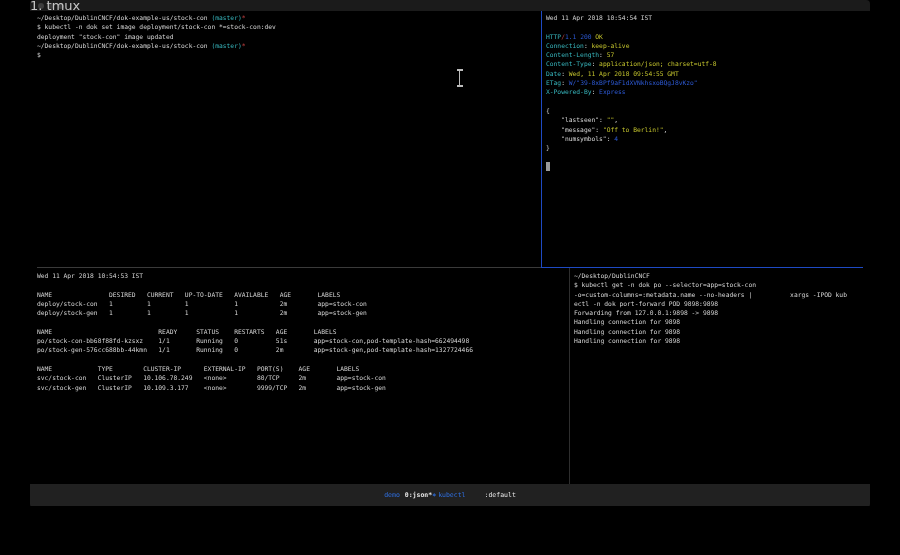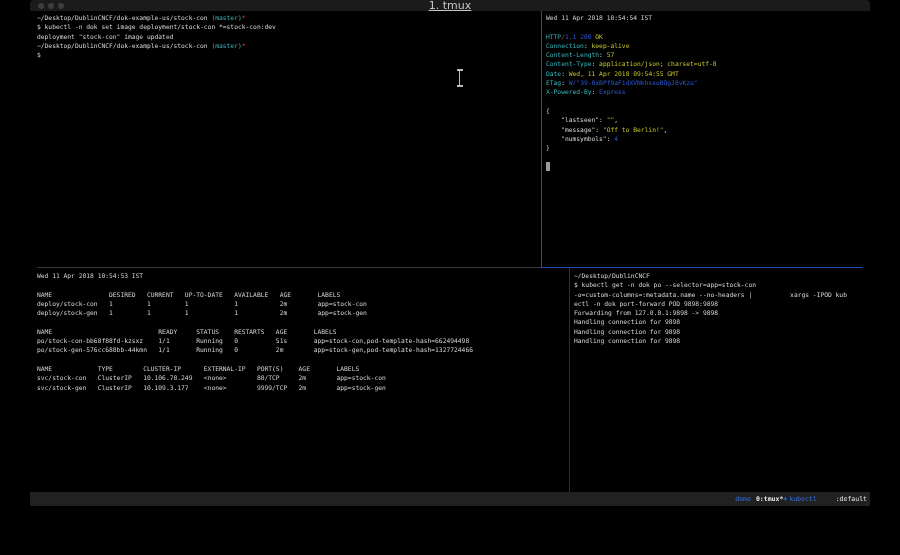--- a/index.html
+++ b/index.html
@@ -17,23 +17,23 @@
     background: #000;
     border-radius: 4px 4px 5px 5px;
     overflow: hidden;
   }
   .titlebar {
     position: absolute; left:0; top:0; right:0; height: 11px;
     background: var(--titlebar-bg);
   }
   .titlebar .title {
     position: absolute; left:0; right:0; top:0;
-    text-align: center; line-height: 11px;
+    text-align: left; line-height: 11px;
     font-family: "DejaVu Sans", sans-serif;
-    font-size: 11px; color: var(--title-text); text-decoration: underline;
+    font-size: 13px; color: var(--title-text);
   }
   .lights { position: absolute; left: 8px; top: 2.5px; display: flex; gap: 4px; }
   .light { width: 6px; height: 6px; border-radius: 50%; background: var(--traffic-light); display:block; }
   .pane {
     position: absolute; margin: 0;
     font-family: "DejaVu Sans Mono", monospace;
     font-size: 6.3px; line-height: 9.3px;
     white-space: pre; color: var(--fg);
   }
   .tline { height: 9.3px; }
@@ -41,23 +41,23 @@
   #pane-top-right    { left: 516px; top: 13px; }
   #pane-bottom-left  { left: 7px;   top: 271px; }
   #pane-bottom-right { left: 544px; top: 271px; }
   .divider { position: absolute; }
   .div-v-top-blue   { left: 511px; top: 11px;  width: 1px;  height: 257px; background: var(--border-blue); }
   .div-h-left-gray  { left: 7px;   top: 267px; width: 504px; height: 1px;  background: var(--border-gray); }
   .div-h-right-blue { left: 511px; top: 267px; width: 322px; height: 1px;  background: var(--border-blue); }
   .div-v-bot-gray   { left: 539px; top: 268px; width: 1px;  height: 224px; background: #2e2e2e; }
   .block-cursor { display:inline-block; background: var(--cursor); color: transparent; }
   .statusbar {
-    position: absolute; left: 0; right: 0; bottom: 3px; height: 14px;
+    position: absolute; left: 0; right: 0; bottom: 3px; height: 22px;
     background: var(--statusbar-bg);
-    display: flex; align-items: center; justify-content: flex-end;
+    display: flex; align-items: center; justify-content: center;
     padding: 0 3px;
     font-size: 6.5px; line-height: 14px;
   }
   .sb-left, .sb-right { display: flex; align-items: center; }
   .sb-session { color: var(--status-blue); margin-right: 5px; }
   .sb-winlist { color: #e6e6e6; font-weight: bold; }
   .sb-helm, .sb-context { color: var(--status-blue); }
   .sb-helm { margin-right: 2px; }
   .sb-namespace { color: #e6e6e6; margin-left: 19px; }
   .ibeam { position: absolute; left: 426px; top: 69px; width: 7px; height: 18px; }
@@ -94,21 +94,21 @@
 
   <div class="ibeam">
     <i class="ib-t"></i>
     <i class="ib-v"></i>
     <i class="ib-b"></i>
   </div>
 
   <div class="statusbar">
     <span class="sb-left">
       <span class="sb-session">demo</span>
-      <span class="sb-winlist">0:tmux*</span>
+      <span class="sb-winlist">0:json*</span>
     </span>
     <span class="sb-right">
       <span class="sb-helm">⎈</span>
       <span class="sb-context">kubectl</span>
       <span class="sb-namespace">:default</span>
     </span>
   </div>
 
 </div>
 

